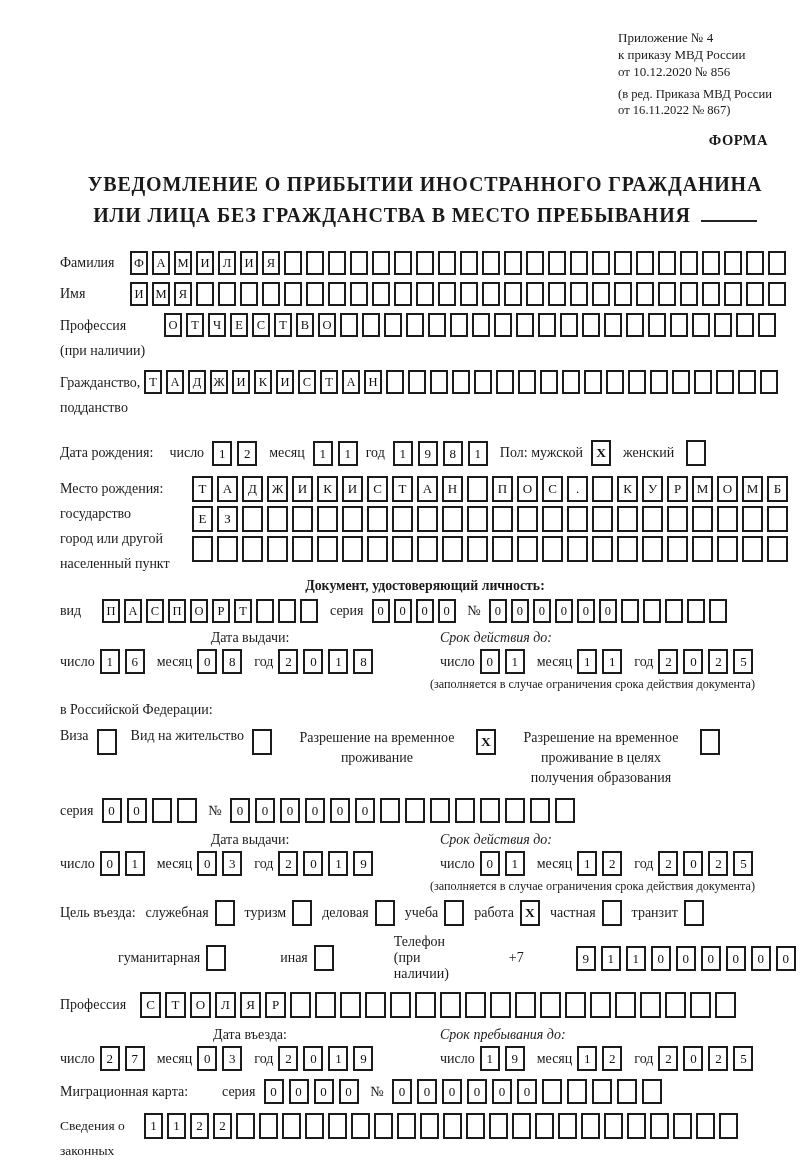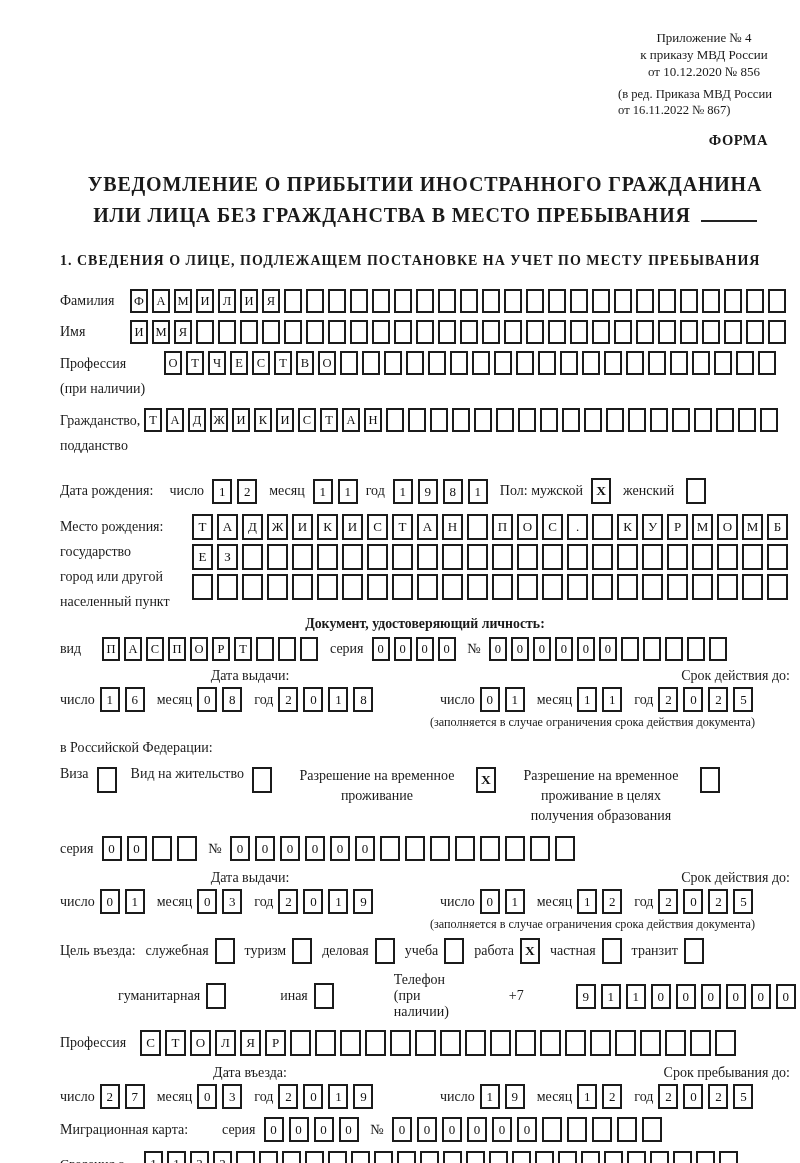--- a/index.html
+++ b/index.html
@@ -1,21 +1,21 @@
 <!DOCTYPE html>
 <html lang="ru"><head>
 <meta charset="utf-8">
 <style>
   * { margin:0; padding:0; box-sizing:border-box; }
   html,body { background:#ffffff; }
   body { font-family:"Liberation Serif","DejaVu Serif",serif; color:#1a1a1a; }
   .page { width:800px; height:1163px; background:#fff; padding:30px 10px 0 60px; overflow:hidden; position:relative; }
 
   
-  .appendix { margin-left:558px; font-size:13px; line-height:1.3;text-align:center; }
+  .appendix { margin-left:558px; font-size:13px; line-height:1.3; }
   .amendment { margin-left:558px; font-size:12.6px; line-height:1.3; margin-top:5px; }
   .forma { text-align:right; padding-right:22px; font-weight:bold; font-size:14.5px; margin-top:14px; letter-spacing:0.5px; }
 
   .title { text-align:center; font-weight:bold; font-size:20px; margin-top:20px; line-height:1.55; letter-spacing:0.8px; }
   .uline { display:inline-block; width:56px; border-bottom:2.5px solid #222; margin-left:10px; }
 
   .sec { margin-top:22px; font-weight:bold; font-size:14px; letter-spacing:1px; }
 
   .formrows { margin-top:20px; }
 
@@ -40,21 +40,21 @@
   .stackcells .cells { margin-bottom:4px; }
 
   .mlS { margin-left:8px; } .mlM { margin-left:12px; } .mlL { margin-left:16px; }
 
   .bold-center { text-align:center; font-weight:bold; font-size:13.8px; margin:2px 0 5px 0; }
 
   
   .tcol { margin-bottom:6px; }
   .thead { display:flex; font-size:14px; margin-bottom:3px; }
   .thead .hl { width:380px; text-align:center; }
-  .thead .hr { width:350px; text-align:right; }
+  .thead .hr { width:350px; text-align:left;font-style:italic; }
   .tdates { display:flex; align-items:center; font-size:14px; }
   .dgroup { display:flex; align-items:center; }
   .dgroup.left { width:380px; }
   .dgroup span.t { margin-right:5px; }
   .dgroup .cells { margin-right:12px; }
   .tnote { margin-left:335px; width:395px; text-align:center; font-size:12.2px; margin-top:3px; margin-bottom:6px; }
 
   .plain { font-size:14px; line-height:24px; margin-top:4px; }
 
   
@@ -86,21 +86,20 @@
     <div>(в ред. Приказа МВД России</div>
     <div>от 16.11.2022 № 867)</div>
   </div>
   <div class="forma">ФОРМА</div>
 
   <div class="title">
     <div>УВЕДОМЛЕНИЕ О ПРИБЫТИИ ИНОСТРАННОГО ГРАЖДАНИНА</div>
     <div><span>ИЛИ ЛИЦА БЕЗ ГРАЖДАНСТВА В МЕСТО ПРЕБЫВАНИЯ</span><span class="uline"></span></div>
   </div>
 
-  <div class="sec">1. СВЕДЕНИЯ О ЛИЦЕ, ПОДЛЕЖАЩЕМ ПОСТАНОВКЕ НА УЧЕТ ПО МЕСТУ ПРЕБЫВАНИЯ</div>
 
   <div class="formrows">
 
     <div class="row">
       <span class="lab w70">Фамилия</span>
       <span class="cells sm">
           <span class="cell">Ф</span>
           <span class="cell">А</span>
           <span class="cell">М</span>
           <span class="cell">И</span>

